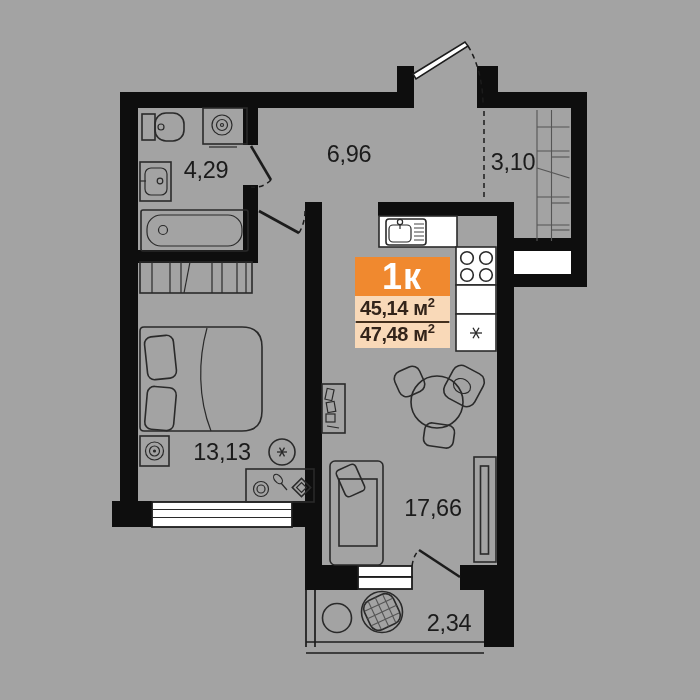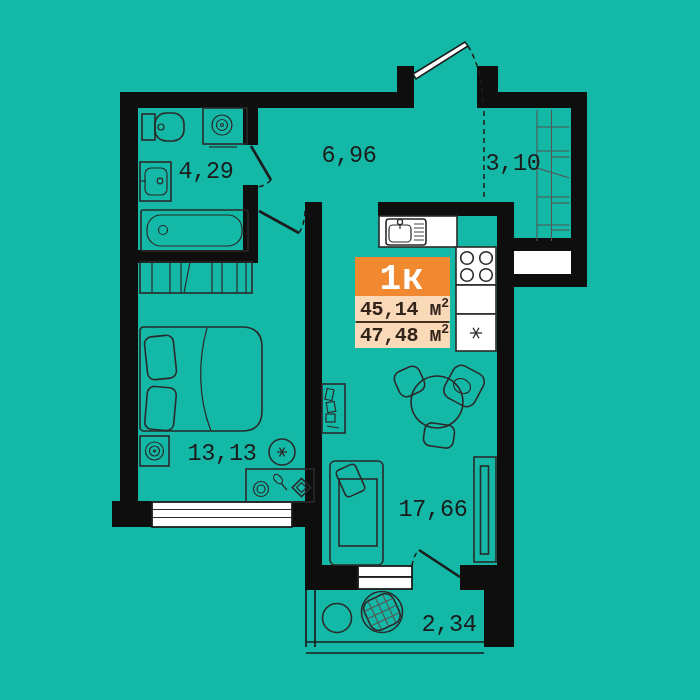--- a/index.html
+++ b/index.html
@@ -1,17 +1,17 @@
 <!DOCTYPE html>
 <html><head>
 <meta charset="utf-8">
 <style>
   html,body{margin:0;padding:0;background:#ffffff;}
-  .page{width:700px;height:700px;position:relative;background:#14b8a6;
-        font-family:Liberation Mono, monospace;}
+  .page{width:700px;height:700px;position:relative;background:#a3a3a3;
+        font-family:Liberation Sans, sans-serif;}
   svg{display:block;}
   .wall{fill:#0e0e0e;stroke:none;}
   .fx{fill:#ffffff;stroke:#2a2a2a;stroke-width:1.6;}
   .fxn{fill:none;stroke:#2a2a2a;stroke-width:1.6;}
   .fxt{fill:none;stroke:#2a2a2a;stroke-width:1.2;}
   .thin{fill:none;stroke:#555;stroke-width:1.1;}
   .leaf{stroke:#1c1c1c;stroke-width:2.6;fill:none;}
   .swing{stroke:#1c1c1c;stroke-width:1.5;fill:none;stroke-dasharray:5 4;}
   .rail{stroke:#1c1c1c;stroke-width:1.7;fill:none;}
   text.room{font-size:23.5px;fill:#1b1b1b;letter-spacing:-0.3px;}

